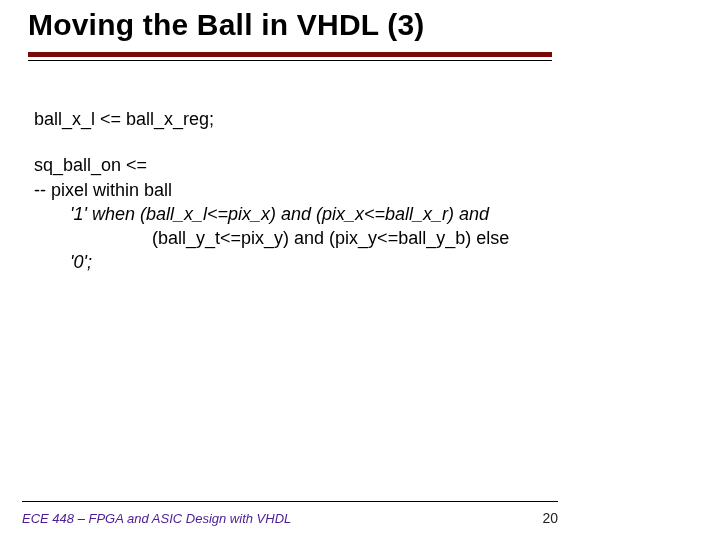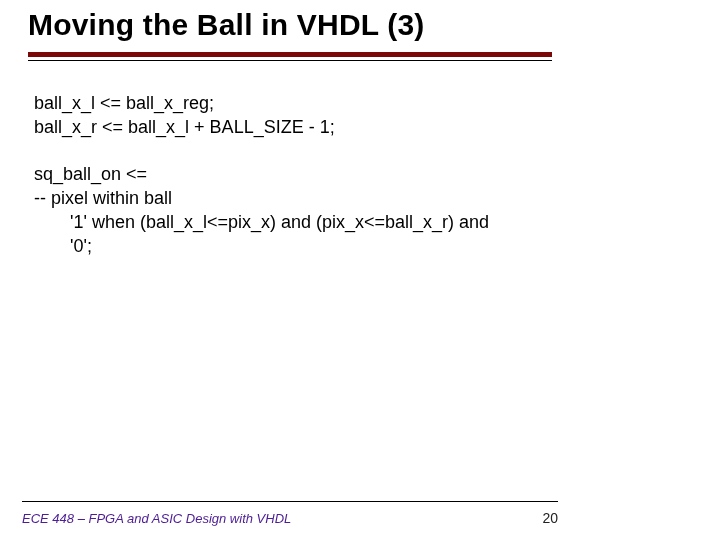--- a/index.html
+++ b/index.html
@@ -1,48 +1,48 @@
 <!DOCTYPE html>
 <html><head>
 <meta charset="utf-8">
 <style>
   * { margin: 0; padding: 0; box-sizing: border-box; }
   html, body { width: 720px; height: 540px; background: #fff; font-family: Arial, Helvetica, sans-serif; color: #000; }
   .slide { width: 580px; height: 540px; position: relative; padding: 8px 28px 0 28px; }
   .title { font-size: 30px; font-weight: bold; letter-spacing: 0.2px; margin-bottom: 10px; }
   .rule-thick { height: 5px; background: #7b0808; width: 100%; }
   .rule-thin  { height: 1px; background: #000; width: 100%; margin-top: 3px; }
-  .content { margin-top: 30px; font-size: 18px; line-height: 1.35; }
+  .content { margin-top: 46px; font-size: 18px; line-height: 1.35; }
   .block { margin-bottom: 22px; padding-left: 6px; }
-  .indent1 { padding-left: 36px; }
+  .indent1 { padding-left: 36px; font-style: italic; }
   .indent2 { padding-left: 118px; }
   .footer-rule { position: absolute; left: 22px; right: 22px; bottom: 38px; height: 1px; background: #000; }
   .footer-left { position: absolute; left: 22px; bottom: 14px; font-size: 13px; font-style: italic; color: #4c1d95; }
   .footer-right { position: absolute; right: 22px; bottom: 14px; font-size: 14px; color: #222; margin-top: 41px; }
 </style>
 </head>
 <body>
 
 <div class="slide">
 
   <div class="title">Moving the Ball in VHDL (3)</div>
   <div class="rule-thick"></div>
   <div class="rule-thin"></div>
 
   <div class="content">
 
     <div class="block">
       <div>ball_x_l &lt;= ball_x_reg;</div>
-      <div>ball_x_r &lt;= ball_x_l + BALL_SIZE - 1;</div>
     </div>
 
     <div class="block">
       <div>sq_ball_on &lt;=</div>
       <div>-- pixel within ball</div>
       <div class="indent1">'1' when (ball_x_l&lt;=pix_x) and (pix_x&lt;=ball_x_r) and</div>
+      <div class="indent2">(ball_y_t&lt;=pix_y) and (pix_y&lt;=ball_y_b) else</div>
       <div class="indent1">'0';</div>
     </div>
 
   </div>
 
   <div class="footer-rule"></div>
   <div class="footer-left">ECE 448 – FPGA and ASIC Design with VHDL</div>
   <div class="footer-right">20</div>
 </div>
 

